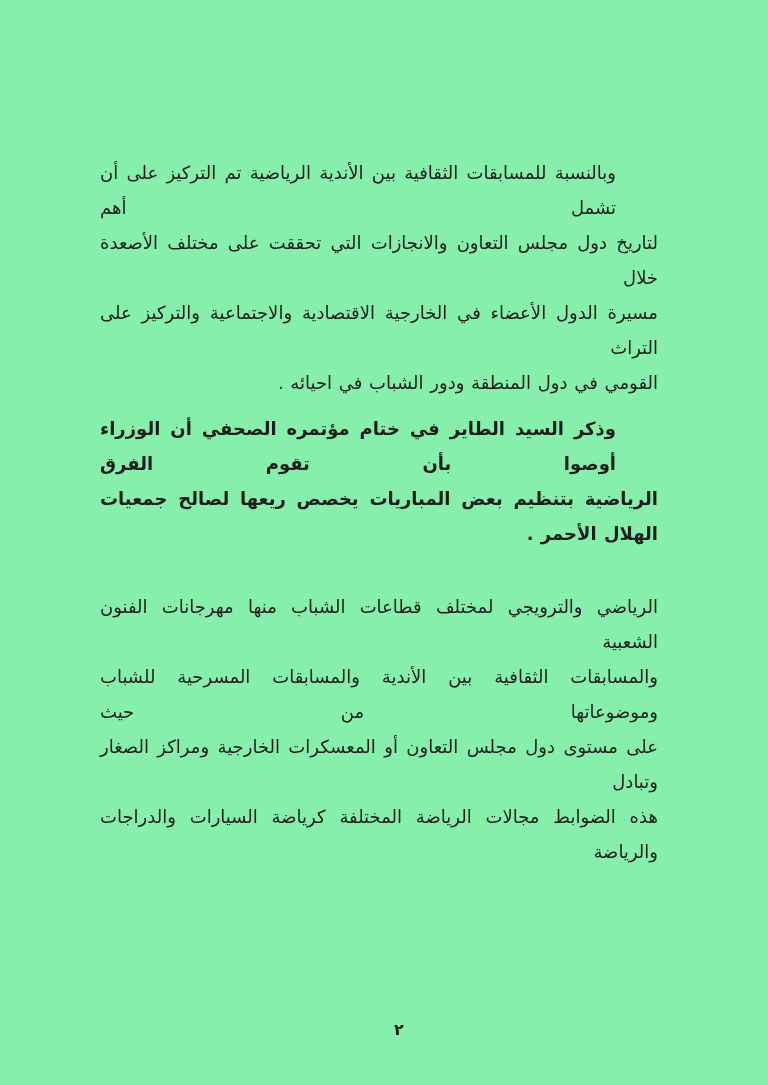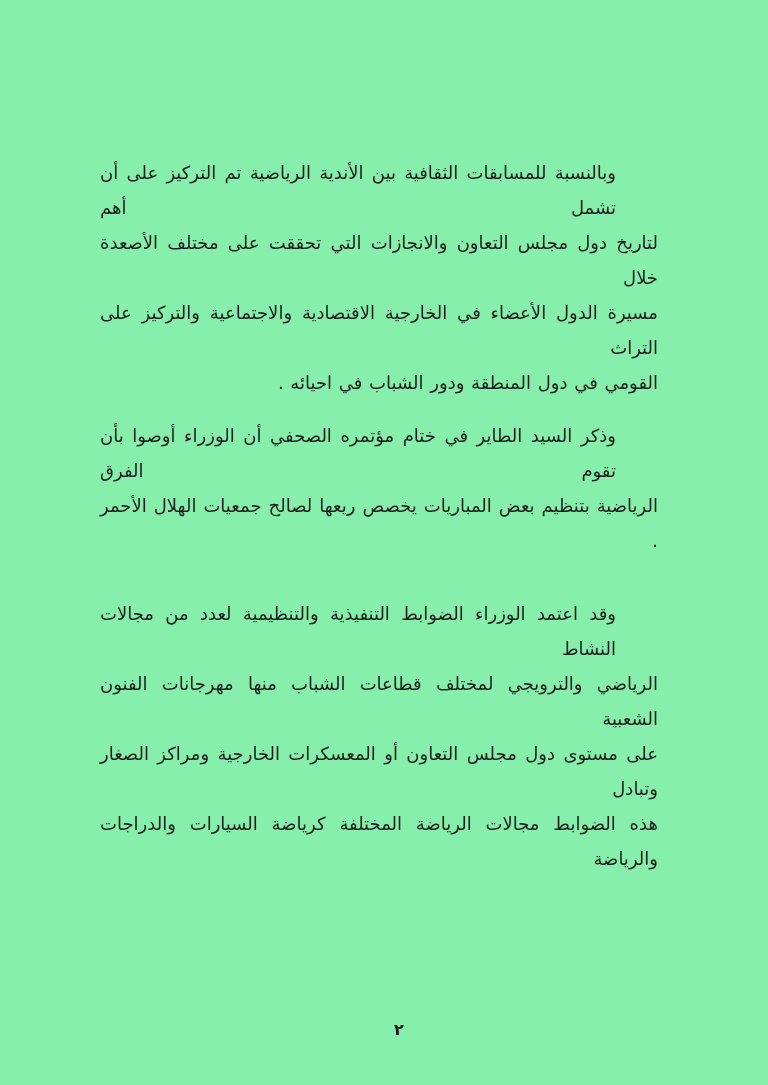--- a/index.html
+++ b/index.html
@@ -27,21 +27,21 @@
     direction: rtl;
     unicode-bidi: embed;
     color: #1e1e1e;
     font-size: 18px;
     line-height: 35px;
     text-rendering: optimizeLegibility;
   }
   .paragraph {
     margin: 0;
   }
-  .paragraph:nth-child(2) { margin-top: 18px; }
+  .paragraph:nth-child(2) { margin-top: 11px; font-weight: bold; }
   .paragraph:nth-child(3) { margin-top: 38px; }
   .paragraph:nth-child(4) { margin-top: 8px; }
   .line {
     text-align: justify;
     text-align-last: justify;
     word-spacing: 1px;
     white-space: normal;
   }
   .line.first {
     padding-right: 42px;
@@ -71,20 +71,20 @@
         <div class="line first">وبالنسبة للمسابقات الثقافية بين الأندية الرياضية تم التركيز على أن تشمل أهم</div>
         <div class="line">لتاريخ دول مجلس التعاون والانجازات التي تحققت على مختلف الأصعدة خلال</div>
         <div class="line">مسيرة الدول الأعضاء في الخارجية الاقتصادية والاجتماعية والتركيز على التراث</div>
         <div class="line last">القومي في دول المنطقة ودور الشباب في احيائه .</div>
       </div>
       <div class="paragraph">
         <div class="line first">وذكر السيد الطاير في ختام مؤتمره الصحفي أن الوزراء أوصوا بأن تقوم الفرق</div>
         <div class="line last">الرياضية بتنظيم بعض المباريات يخصص ريعها لصالح جمعيات الهلال الأحمر .</div>
       </div>
       <div class="paragraph">
-        <div class="line first">وقد اعتمد الوزراء الضوابط التنفيذية والتنظيمية لعدد من مجالات النشاط</div>
         <div class="line">الرياضي والترويجي لمختلف قطاعات الشباب منها مهرجانات الفنون الشعبية</div>
+        <div class="line">والمسابقات الثقافية بين الأندية والمسابقات المسرحية للشباب وموضوعاتها من حيث</div>
         <div class="line">على مستوى دول مجلس التعاون أو المعسكرات الخارجية ومراكز الصغار وتبادل</div>
         <div class="line">هذه الضوابط مجالات الرياضة المختلفة كرياضة السيارات والدراجات والرياضة</div>
       </div>
     </div>
   <div class="page-num">٢</div>
 </div>
 
 </body></html>

